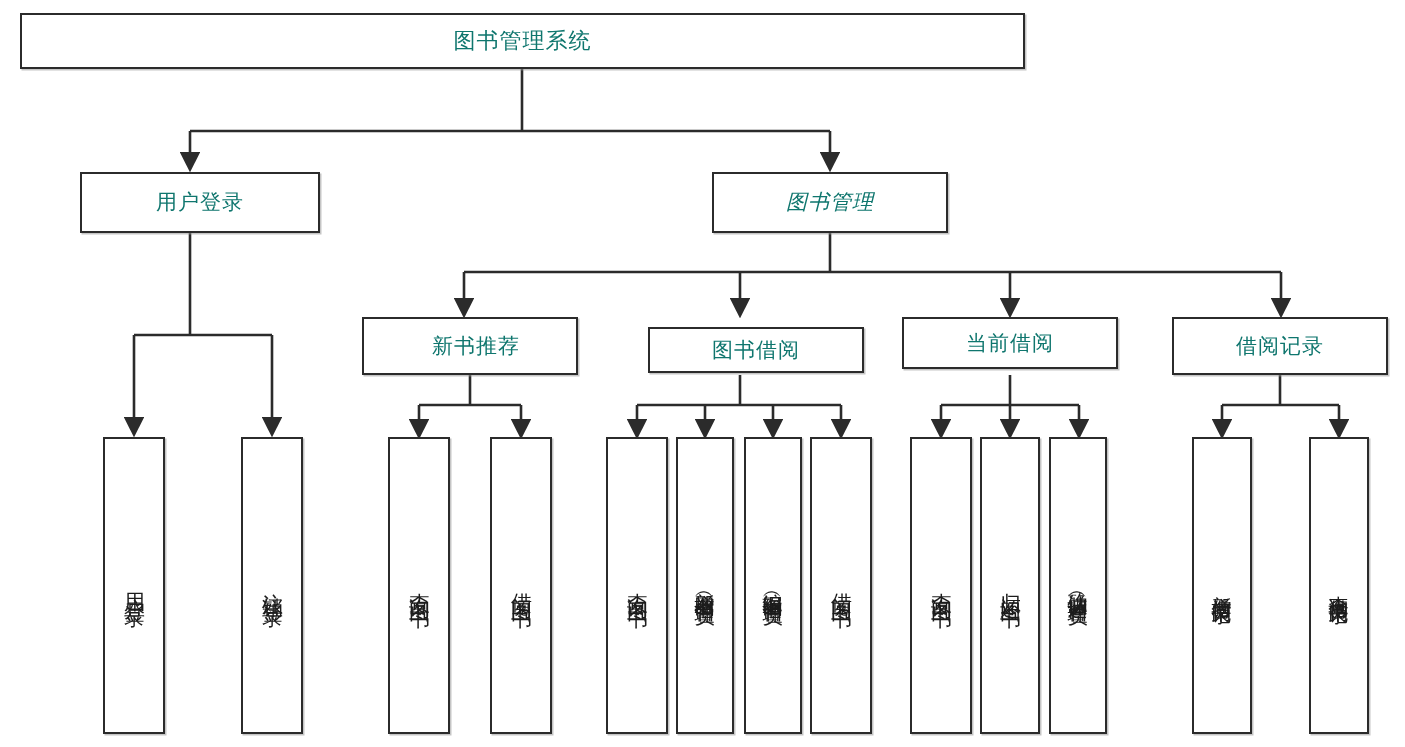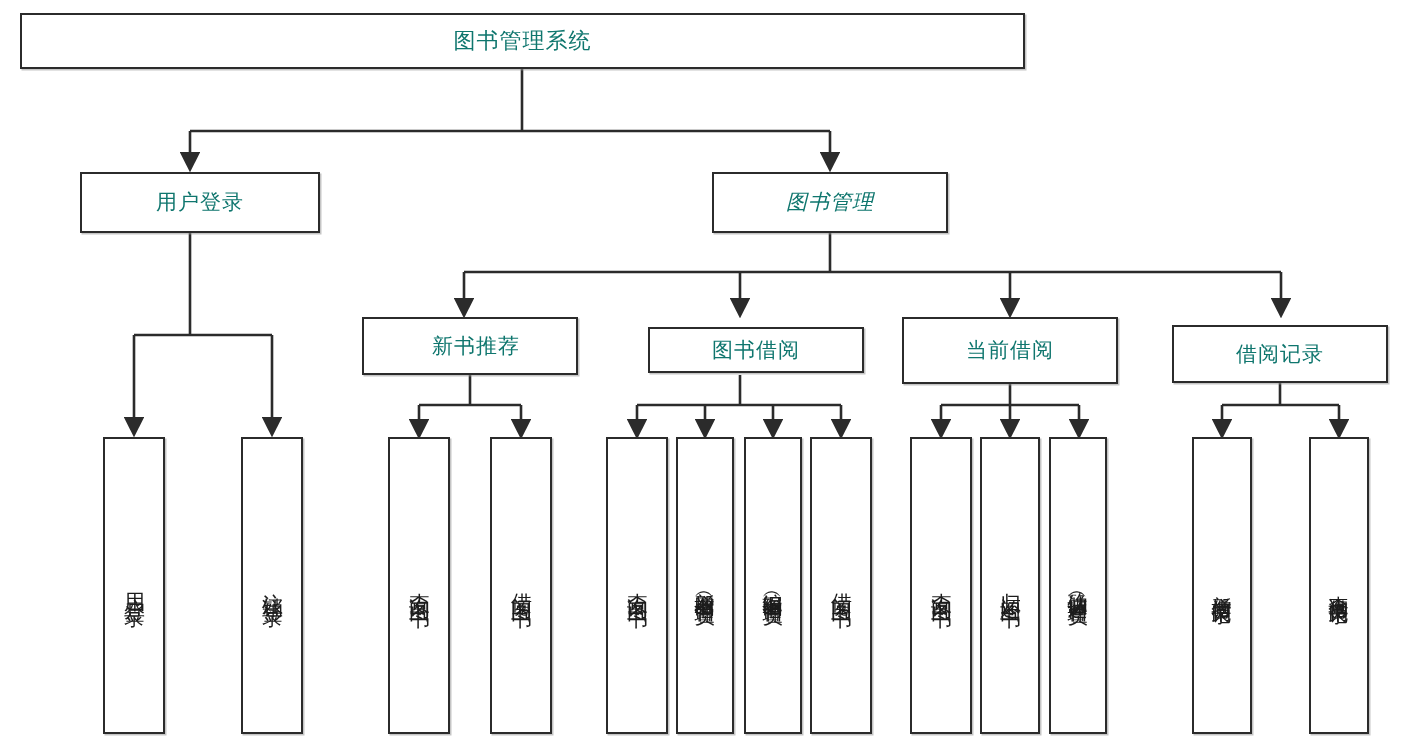--- a/index.html
+++ b/index.html
@@ -136,24 +136,24 @@
   <div class="node" style="left:712px;top:172px;width:236px;height:61px;font-style:italic;">
     <span class="lbl">图书管理</span>
   </div>
 
   <div class="node" style="left:362px;top:317px;width:216px;height:58px;padding-left:12px;">
     <span class="lbl">新书推荐</span>
   </div>
   <div class="node" style="left:648px;top:317px;width:216px;height:46px;margin-top:10px;">
     <span class="lbl">图书借阅</span>
   </div>
-  <div class="node" style="left:902px;top:317px;width:216px;height:67px;">
+  <div class="node" style="left:902px;top:317px;width:216px;height:52px;">
     <span class="lbl">当前借阅</span>
   </div>
-  <div class="node" style="left:1172px;top:317px;width:216px;height:58px;margin-top:8px;">
+  <div class="node" style="left:1172px;top:317px;width:216px;height:58px;">
     <span class="lbl">借阅记录</span>
   </div>
 
   <div class="leaf" style="left:103px;top:437px;width:62px;height:297px;">
     <span class="lbl">用户登录</span>
   </div>
   <div class="leaf" style="left:241px;top:437px;width:62px;height:297px;">
     <span class="lbl">注销登录</span>
   </div>
 

